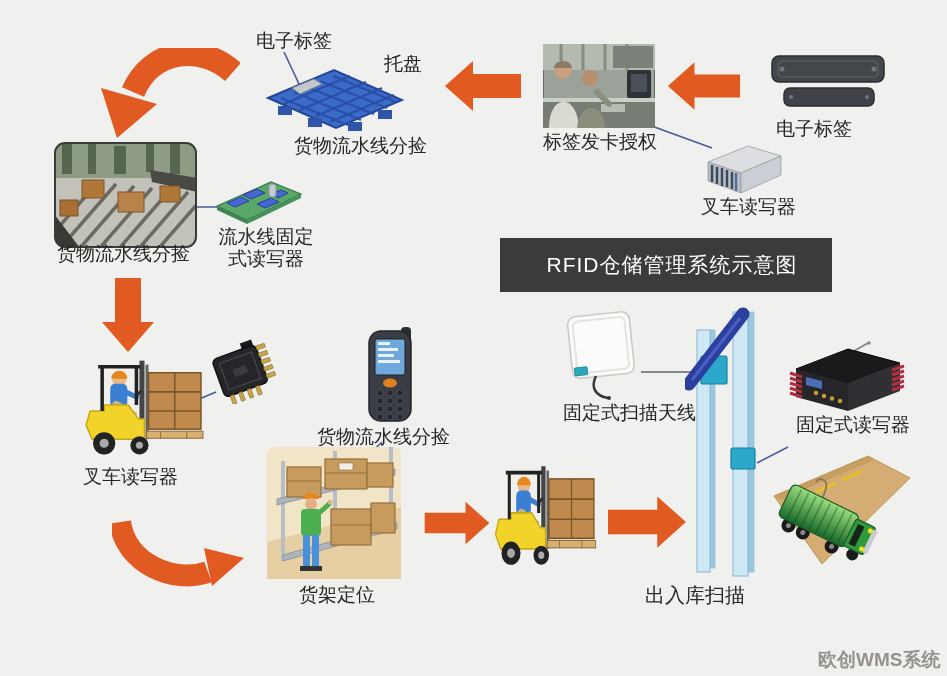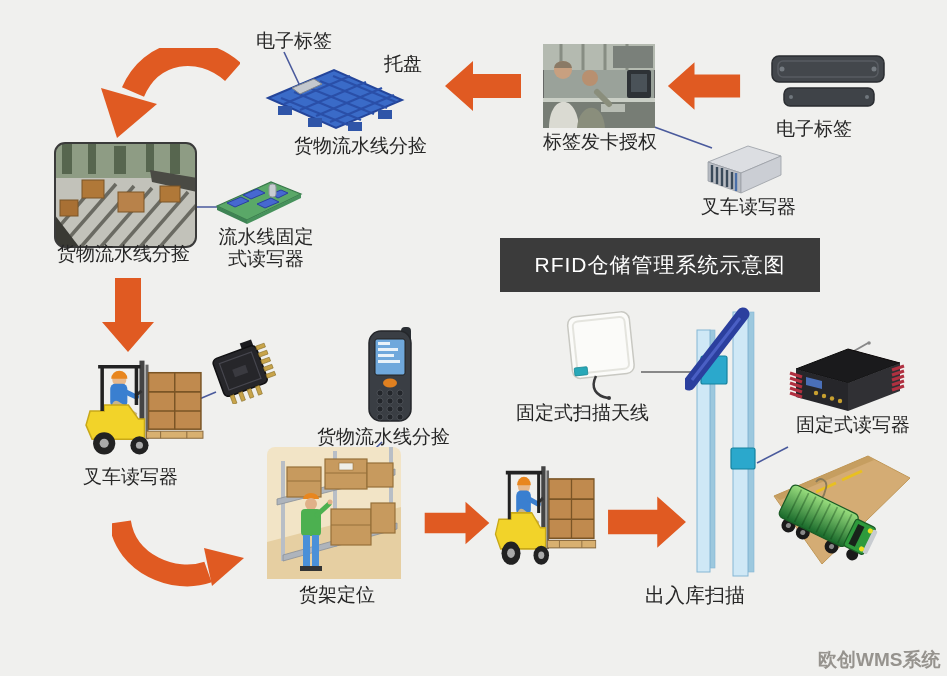--- a/index.html
+++ b/index.html
@@ -2,21 +2,21 @@
 <html><head>
 <meta charset="utf-8">
 <style>
   html,body{margin:0;padding:0;}
   body{width:947px;height:676px;background:#F0F0EE;font-family:"Liberation Sans",sans-serif;}
   .canvas{position:relative;width:947px;height:676px;background:#F0F0EE;overflow:hidden;}
   .abs{position:absolute;}
   .lbl{position:absolute;color:#262626;font-size:19px;font-weight:500;white-space:nowrap;z-index:6;line-height:1.15;}
   .lbl.center{text-align:center;}
   .banner{position:absolute;left:500px;top:238px;width:320px;height:54px;background:#3B3B3B;color:#FFFFFF;
-          display:flex;align-items:center;justify-content:center;font-size:21px;letter-spacing:1px;z-index:7;}
+          display:flex;align-items:center;justify-content:center;font-size:21px;letter-spacing:1px;z-index:7;padding-left:12px;}
   .watermark{position:absolute;left:818px;top:647px;font-size:19px;font-weight:bold;color:#96938E;z-index:7;}
   svg{display:block;}
   .layer{position:absolute;left:0;top:0;width:947px;height:676px;z-index:1;pointer-events:none;}
   .arrow{z-index:2;}
   .illus{z-index:3;}
 </style>
 </head>
 <body>
 
 <div class="canvas">
@@ -404,20 +404,20 @@
   <div class="lbl" style="left:776px;top:118px">电子标签</div>
   <div class="lbl" style="left:701px;top:196px">叉车读写器</div>
   <div class="lbl center" style="left:210px;top:226px;width:112px">
     <span>流水线固定</span><br>
     <span>式读写器</span>
   </div>
   <div class="lbl" style="left:57px;top:243px">货物流水线分捡</div>
   <div class="lbl" style="left:83px;top:466px">叉车读写器</div>
   <div class="lbl" style="left:317px;top:426px">货物流水线分捡</div>
   <div class="lbl" style="left:299px;top:584px">货架定位</div>
-  <div class="lbl" style="left:516px;top:402px">固定式扫描天线</div>
+  <div class="lbl" style="left:563px;top:402px">固定式扫描天线</div>
   <div class="lbl" style="left:796px;top:414px">固定式读写器</div>
   <div class="lbl" style="left:645px;top:584px;font-size:20px">出入库扫描</div>
 
   <div class="banner">RFID仓储管理系统示意图</div>
   <div class="watermark">欧创WMS系统</div>
 
 </div>
 
 </body></html>

